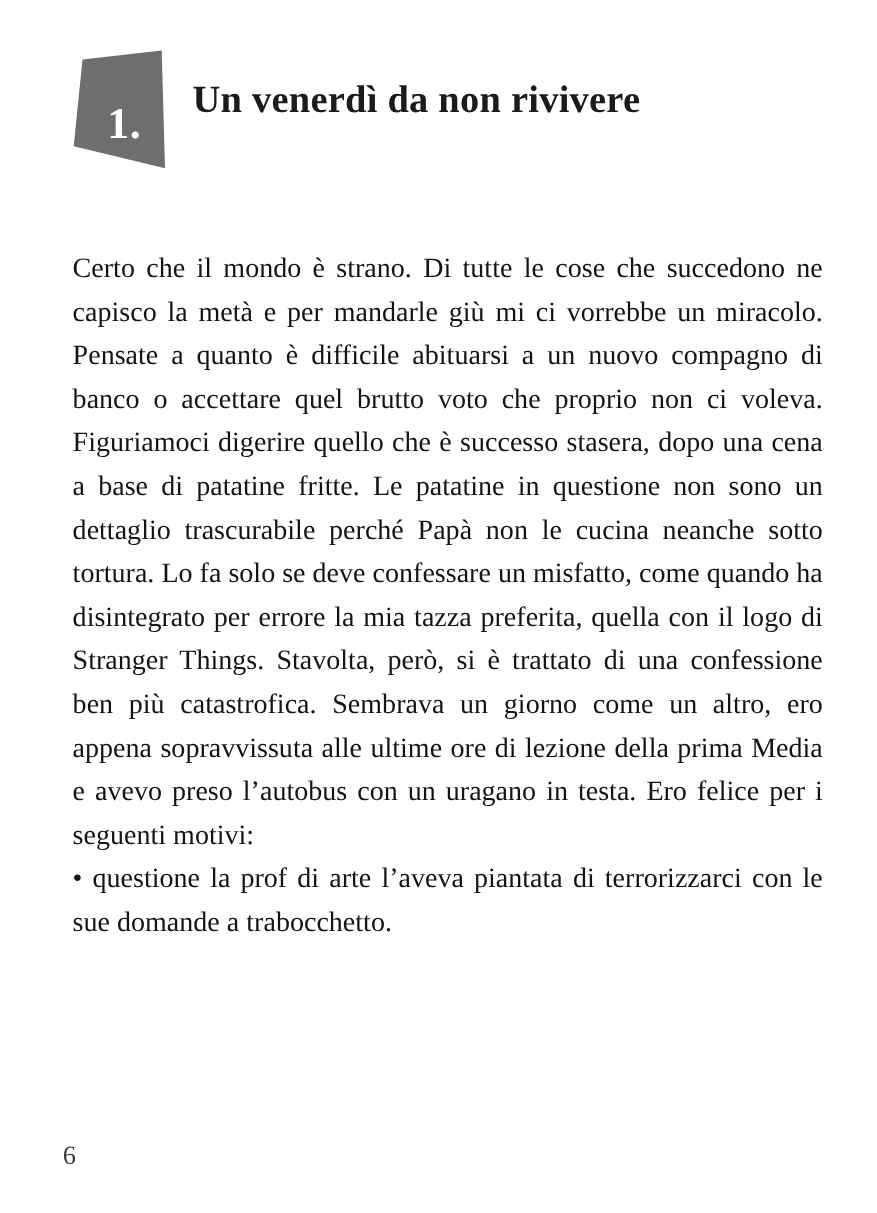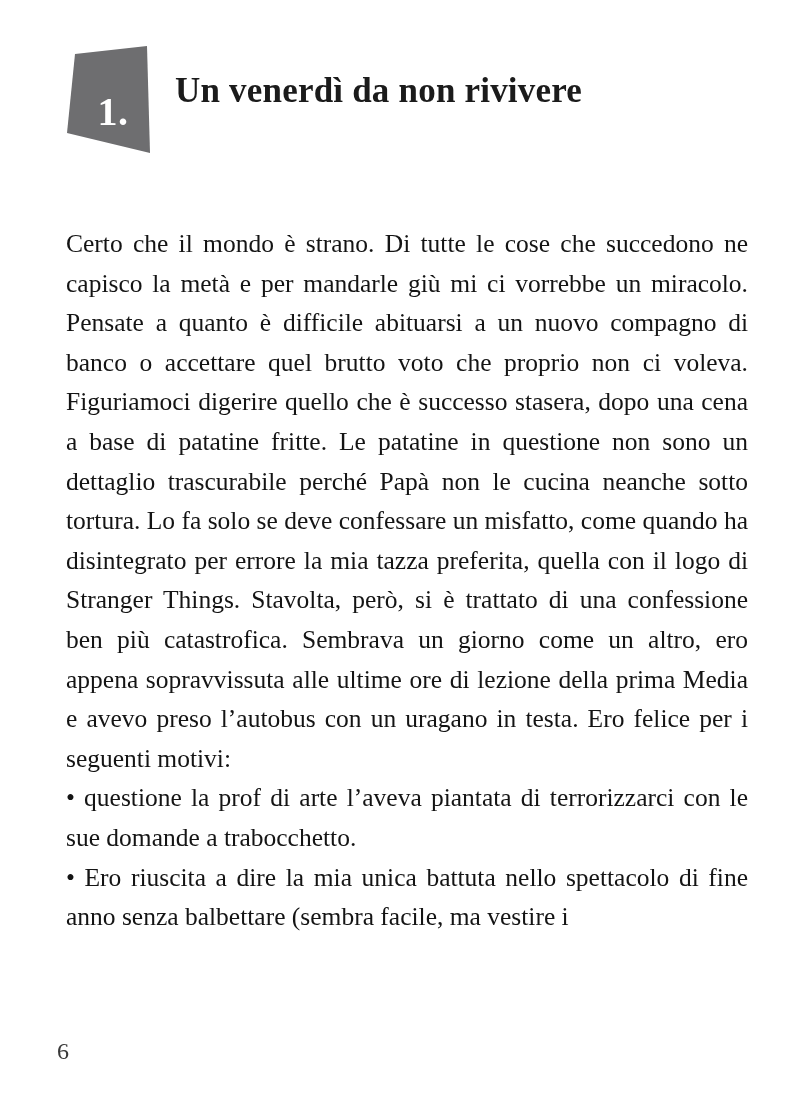--- a/index.html
+++ b/index.html
@@ -120,18 +120,17 @@
     </div>
 
     <div id="chapter-number-label">1.</div>
 
     <div id="chapter-title">Un venerdì da non rivivere</div>
   </div>
 
   <div id="body-column">
     <p class="para">Certo che il mondo è strano. Di tutte le cose che succedono ne capisco la metà e per mandarle giù mi ci vorrebbe un miracolo. Pensate a quanto è difficile abituarsi a un nuovo compagno di banco o accettare quel brutto voto che proprio non ci voleva. Figuriamoci digerire quello che è successo stasera, dopo una cena a base di patatine fritte. Le patatine in questione non sono un dettaglio trascurabile perché Papà non le cucina neanche sotto tortura. Lo fa solo se deve confessare un misfatto, come quando ha disintegrato per errore la mia tazza preferita, quella con il logo di Stranger Things. Stavolta, però, si è trattato di una confessione ben più catastrofica. Sembrava un giorno come un altro, ero appena sopravvissuta alle ultime ore di lezione della prima Media e avevo preso l’autobus con un uragano in testa. Ero felice per i seguenti motivi:</p>
     <p class="para bullet">• questione la prof di arte l’aveva piantata di terrorizzarci con le sue domande a trabocchetto.</p>
-    <p class="para bullet">• Ero riuscita a dire la mia unica battuta nello spettacolo di fine anno senza balbettare (sembra facile, ma vestire i</p>
   </div>
 
   <div id="page-folio">6</div>
 
 </div>
 
 </body></html>

